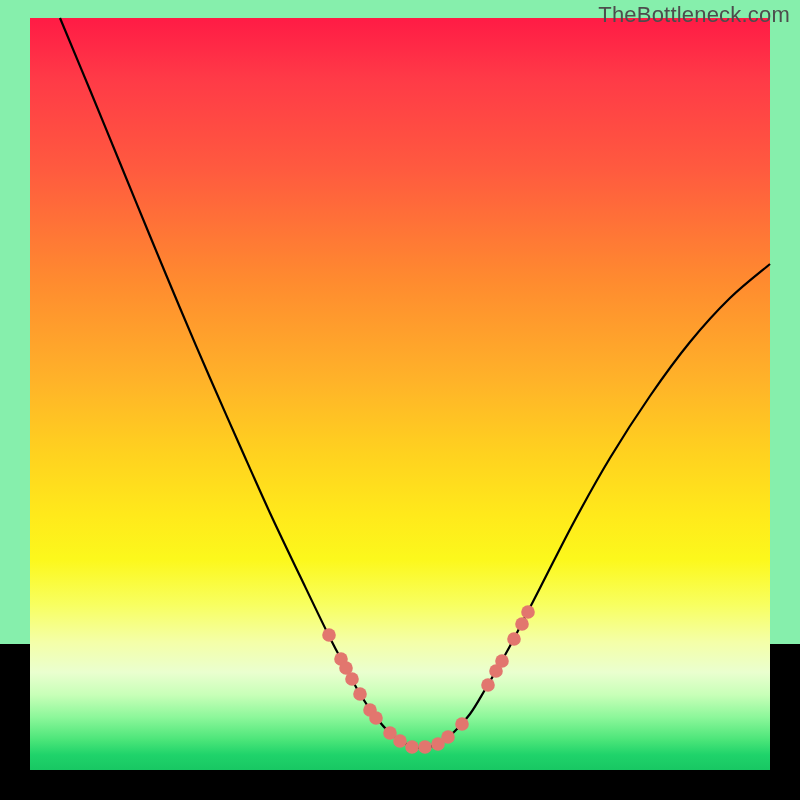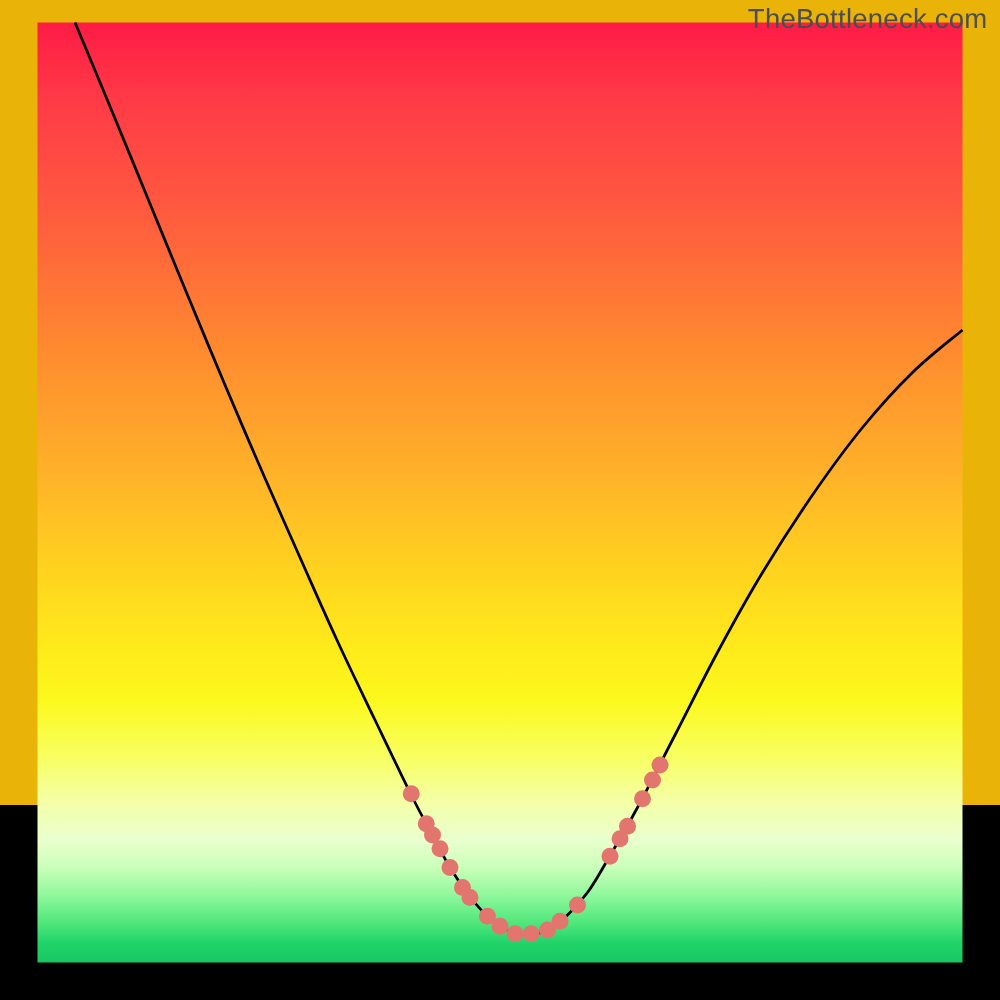--- a/index.html
+++ b/index.html
@@ -10,21 +10,21 @@
     background: #000;
     overflow: hidden;
     font-family: Arial, Helvetica, sans-serif;
   }
   .frame {
     position: absolute;
     left: 0;
     top: 0;
     width: 800px;
     height: 644px;
-    background: #eab308;
+    background: #86efac;
   }
   .plot {
     position: absolute;
     left: 30px;
     top: 18px;
     width: 740px;
     height: 752px;
     
     background: linear-gradient(to bottom,
       #ff1b45 0%,

